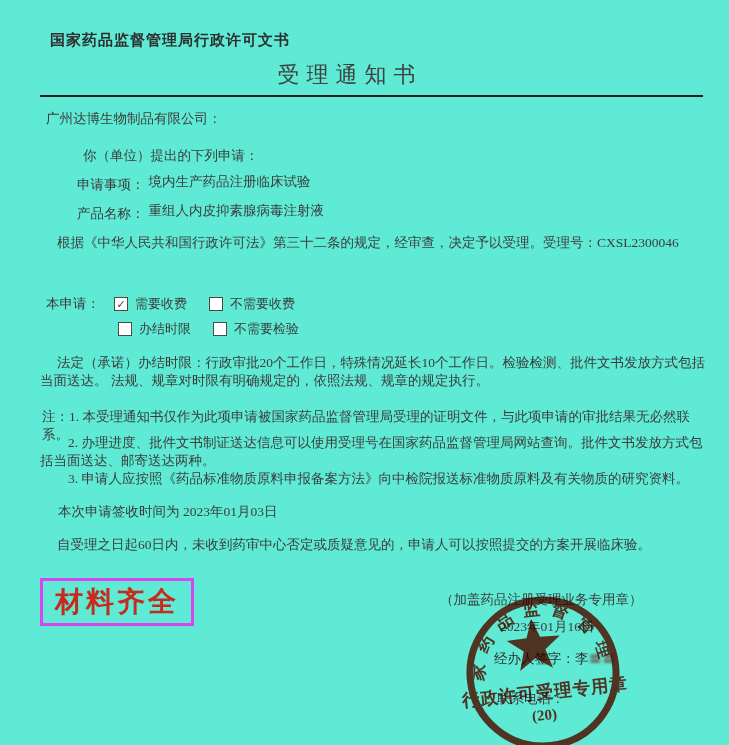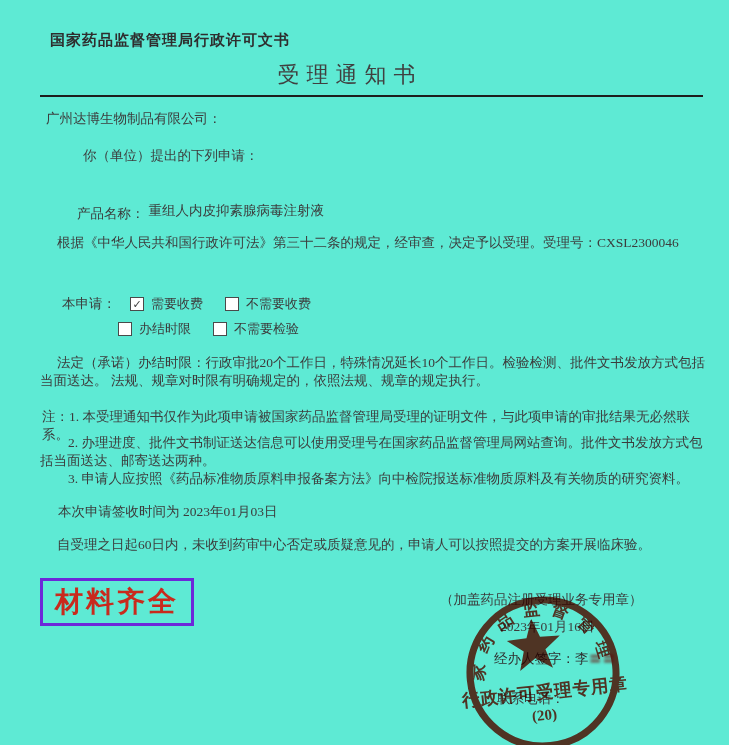--- a/index.html
+++ b/index.html
@@ -22,36 +22,36 @@
   }
   p.line{margin:0;font-size:13.5px;line-height:1.35;}
   .recipient{left:46px;top:110px;}
   .intro{left:83px;top:147px;}
   .field1{left:77px;top:176px;}
   .field2{left:77px;top:205px;}
   .field-value{position:relative;top:-3px;margin-left:4px;}
   .acceptance{left:57px;top:234px;width:650px;}
   .cbx-row1{left:46px;top:295px;display:flex;align-items:center;}
   .cbx-row2{left:118px;top:320px;display:flex;align-items:center;}
-  .cbx-group-label{font-size:13.5px;margin-right:14px;margin-left:16px;}
+  .cbx-group-label{font-size:13.5px;margin-right:14px;}
   .cbx{
     width:12px;height:12px;border:1.6px solid #4a4a4a;display:inline-flex;
     align-items:center;justify-content:center;margin-right:7px;flex:0 0 auto;
     font-size:11px;line-height:1;color:#3c3c3c;background:#fff;
   }
   .cbx-label{font-size:13px;margin-right:22px;}
   .timelimit{left:40px;top:354px;width:666px;text-indent:17px;}
   .note1{left:42px;top:408px;width:664px;}
   .note2{left:40px;top:434px;width:666px;text-indent:28px;}
   .note3{left:40px;top:470px;width:666px;text-indent:28px;}
   .signdate{left:58px;top:503px;}
   .sixty{left:57px;top:536px;width:650px;}
   .material-box{
     left:40px;top:578px;width:148px;height:42px;
-    border:3px solid #6d28d9;display:flex;align-items:center;justify-content:center;
+    border:3px solid #d946ef;display:flex;align-items:center;justify-content:center;
   }
   .material-text{
     color:#c92a1d;font-weight:bold;font-size:28px;letter-spacing:3px;
     font-family:"Liberation Serif","DejaVu Serif",serif;
   }
   .seal-instruction{left:440px;top:591px;font-size:13px;}
   .sign-date2{left:500px;top:618px;font-size:13.5px;}
   .operator{left:494px;top:650px;font-size:13.5px;color:#2f2f2f;}
   .op-blur{filter:blur(1.8px);color:#6b3a31;}
   .phone{left:497px;top:690px;font-size:13.5px;}
@@ -65,20 +65,21 @@
 
 <div class="page">
 
   <div class="abs doc-header">国家药品监督管理局行政许可文书</div>
   <div class="abs doc-title">受理通知书</div>
   <div class="abs rule"></div>
 
   <p class="abs line recipient">广州达博生物制品有限公司：</p>
   <p class="abs line intro">你（单位）提出的下列申请：</p>
 
+  <p class="abs line field1"><span>申请事项：</span><span class="field-value">境内生产药品注册临床试验</span></p>
   <p class="abs line field2"><span>产品名称：</span><span class="field-value">重组人内皮抑素腺病毒注射液</span></p>
 
   <p class="abs line acceptance">根据《中华人民共和国行政许可法》第三十二条的规定，经审查，决定予以受理。受理号：CXSL2300046</p>
 
   <div class="abs cbx-row1">
     <span class="cbx-group-label">本申请：</span>
     <span class="cbx">
         <span>✓</span>
       </span>
     <span class="cbx-label">需要收费</span>

